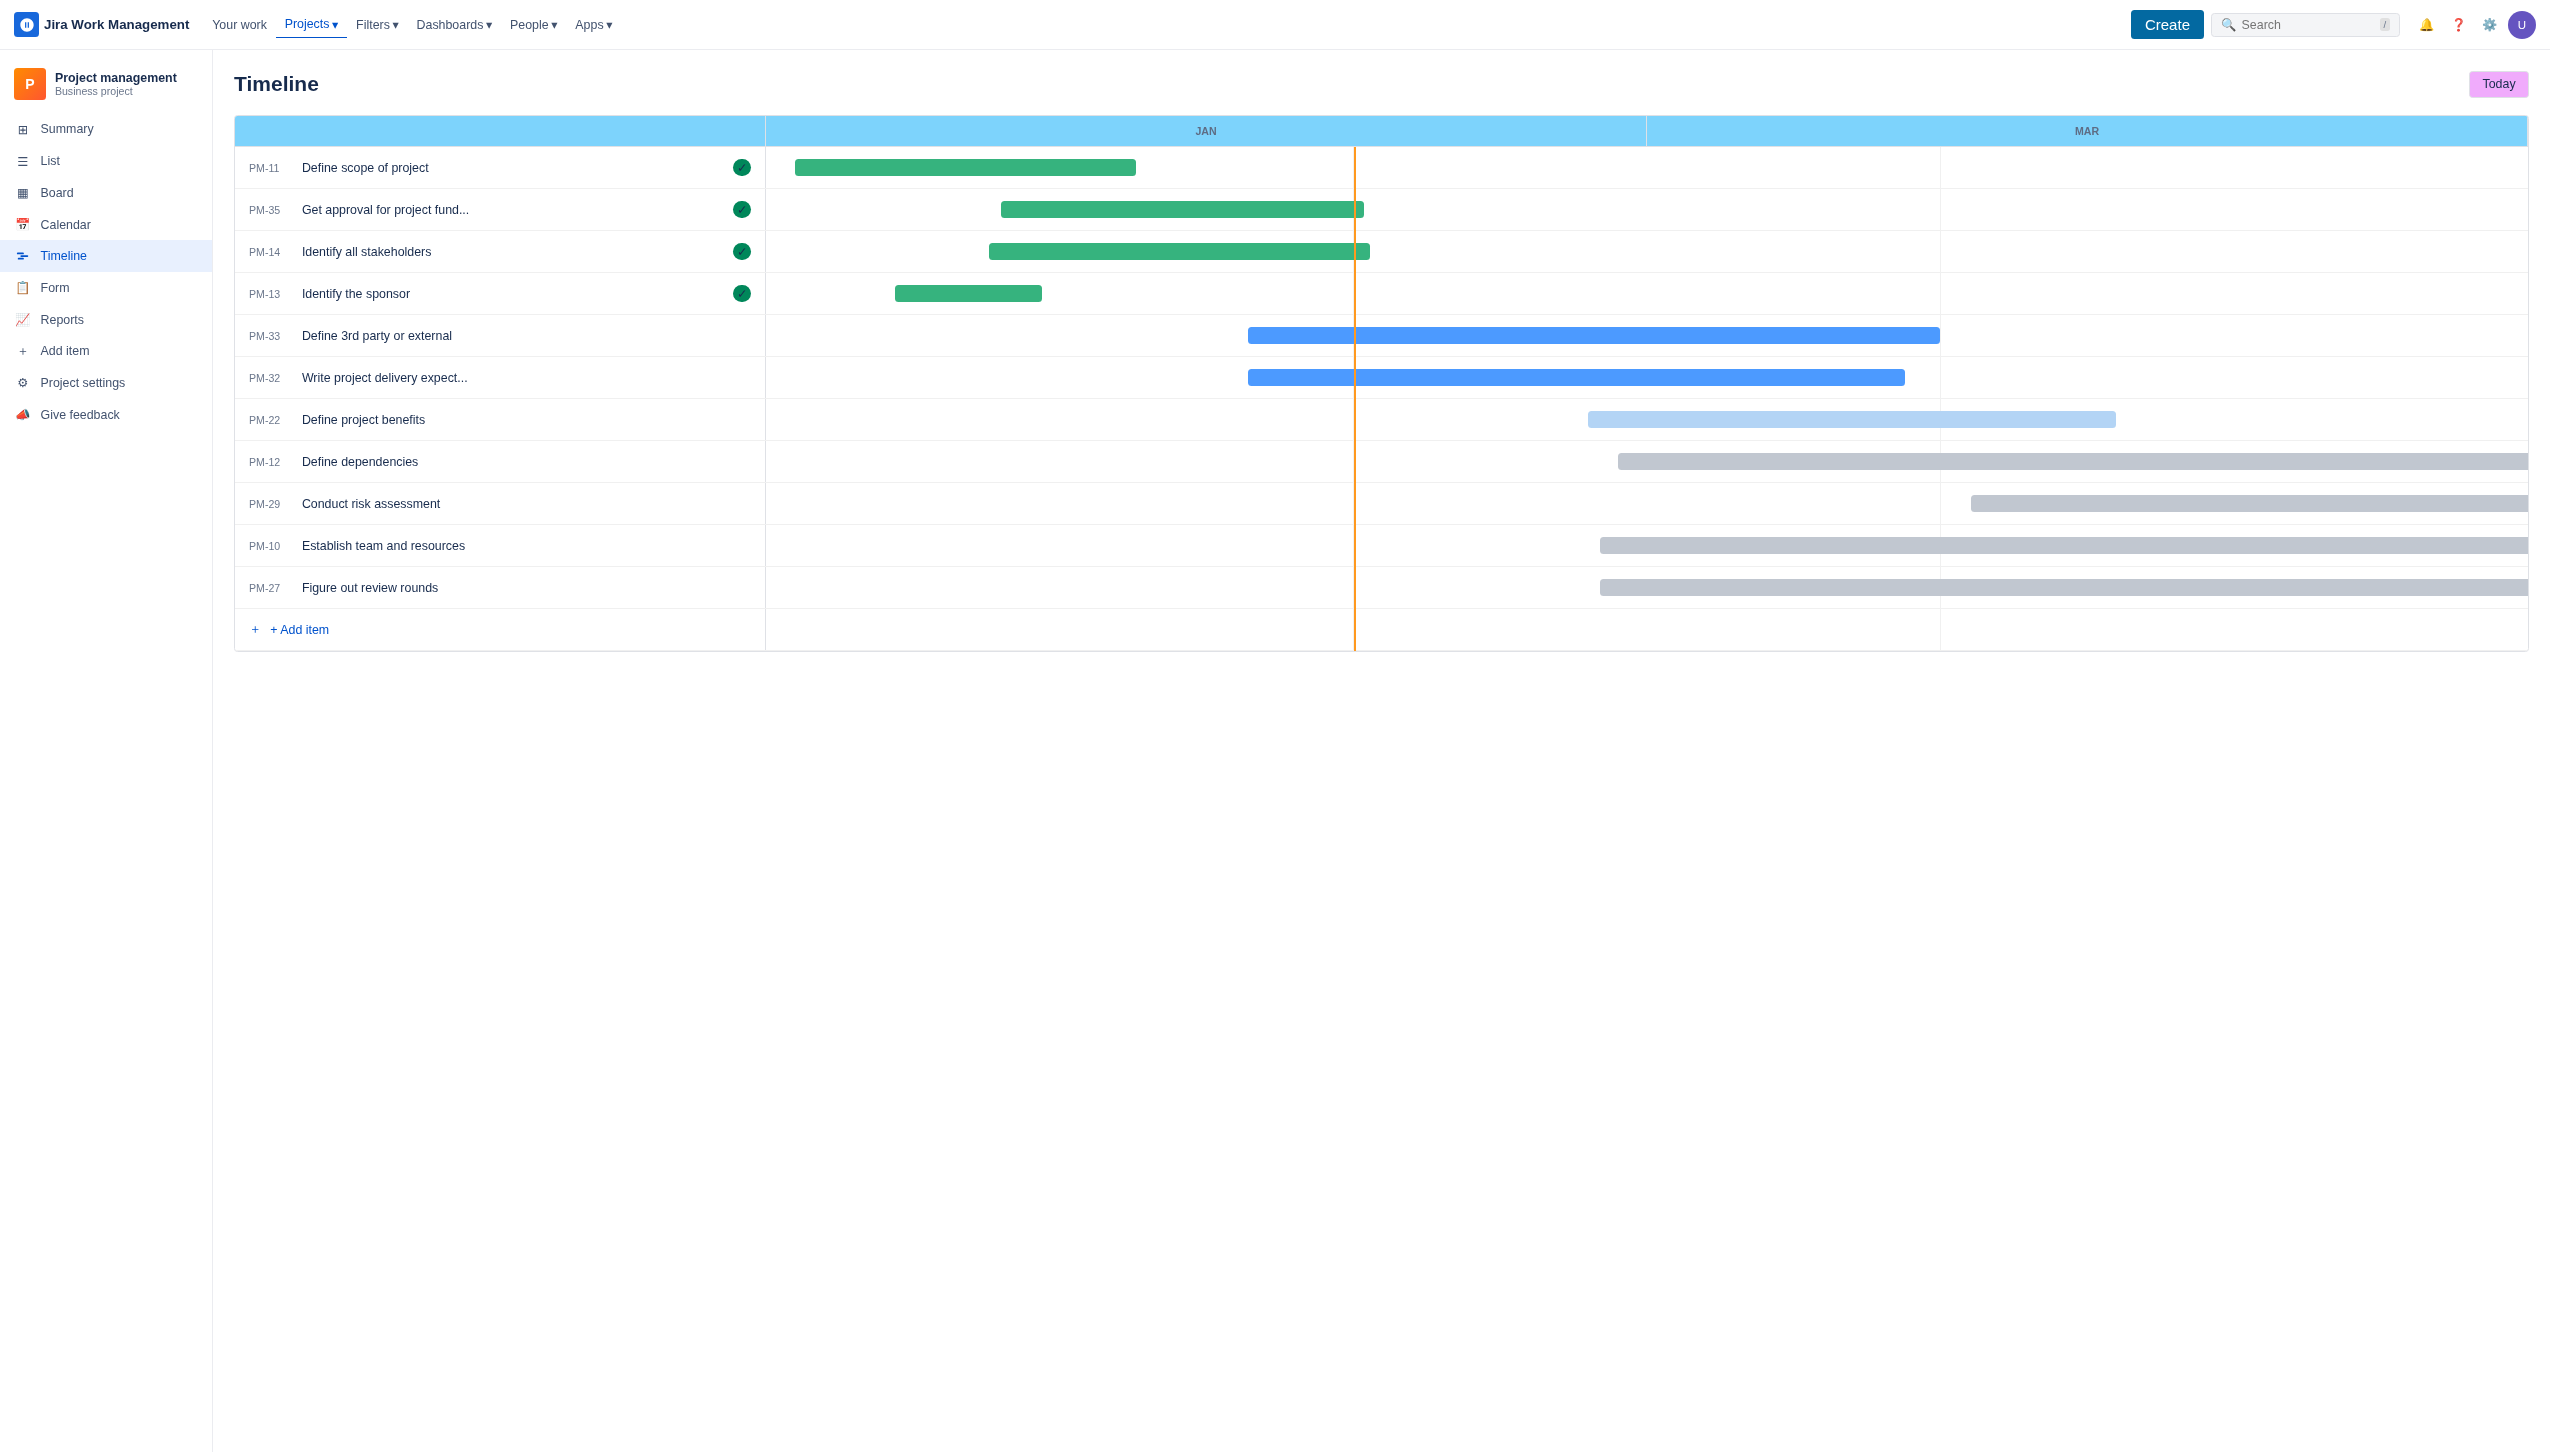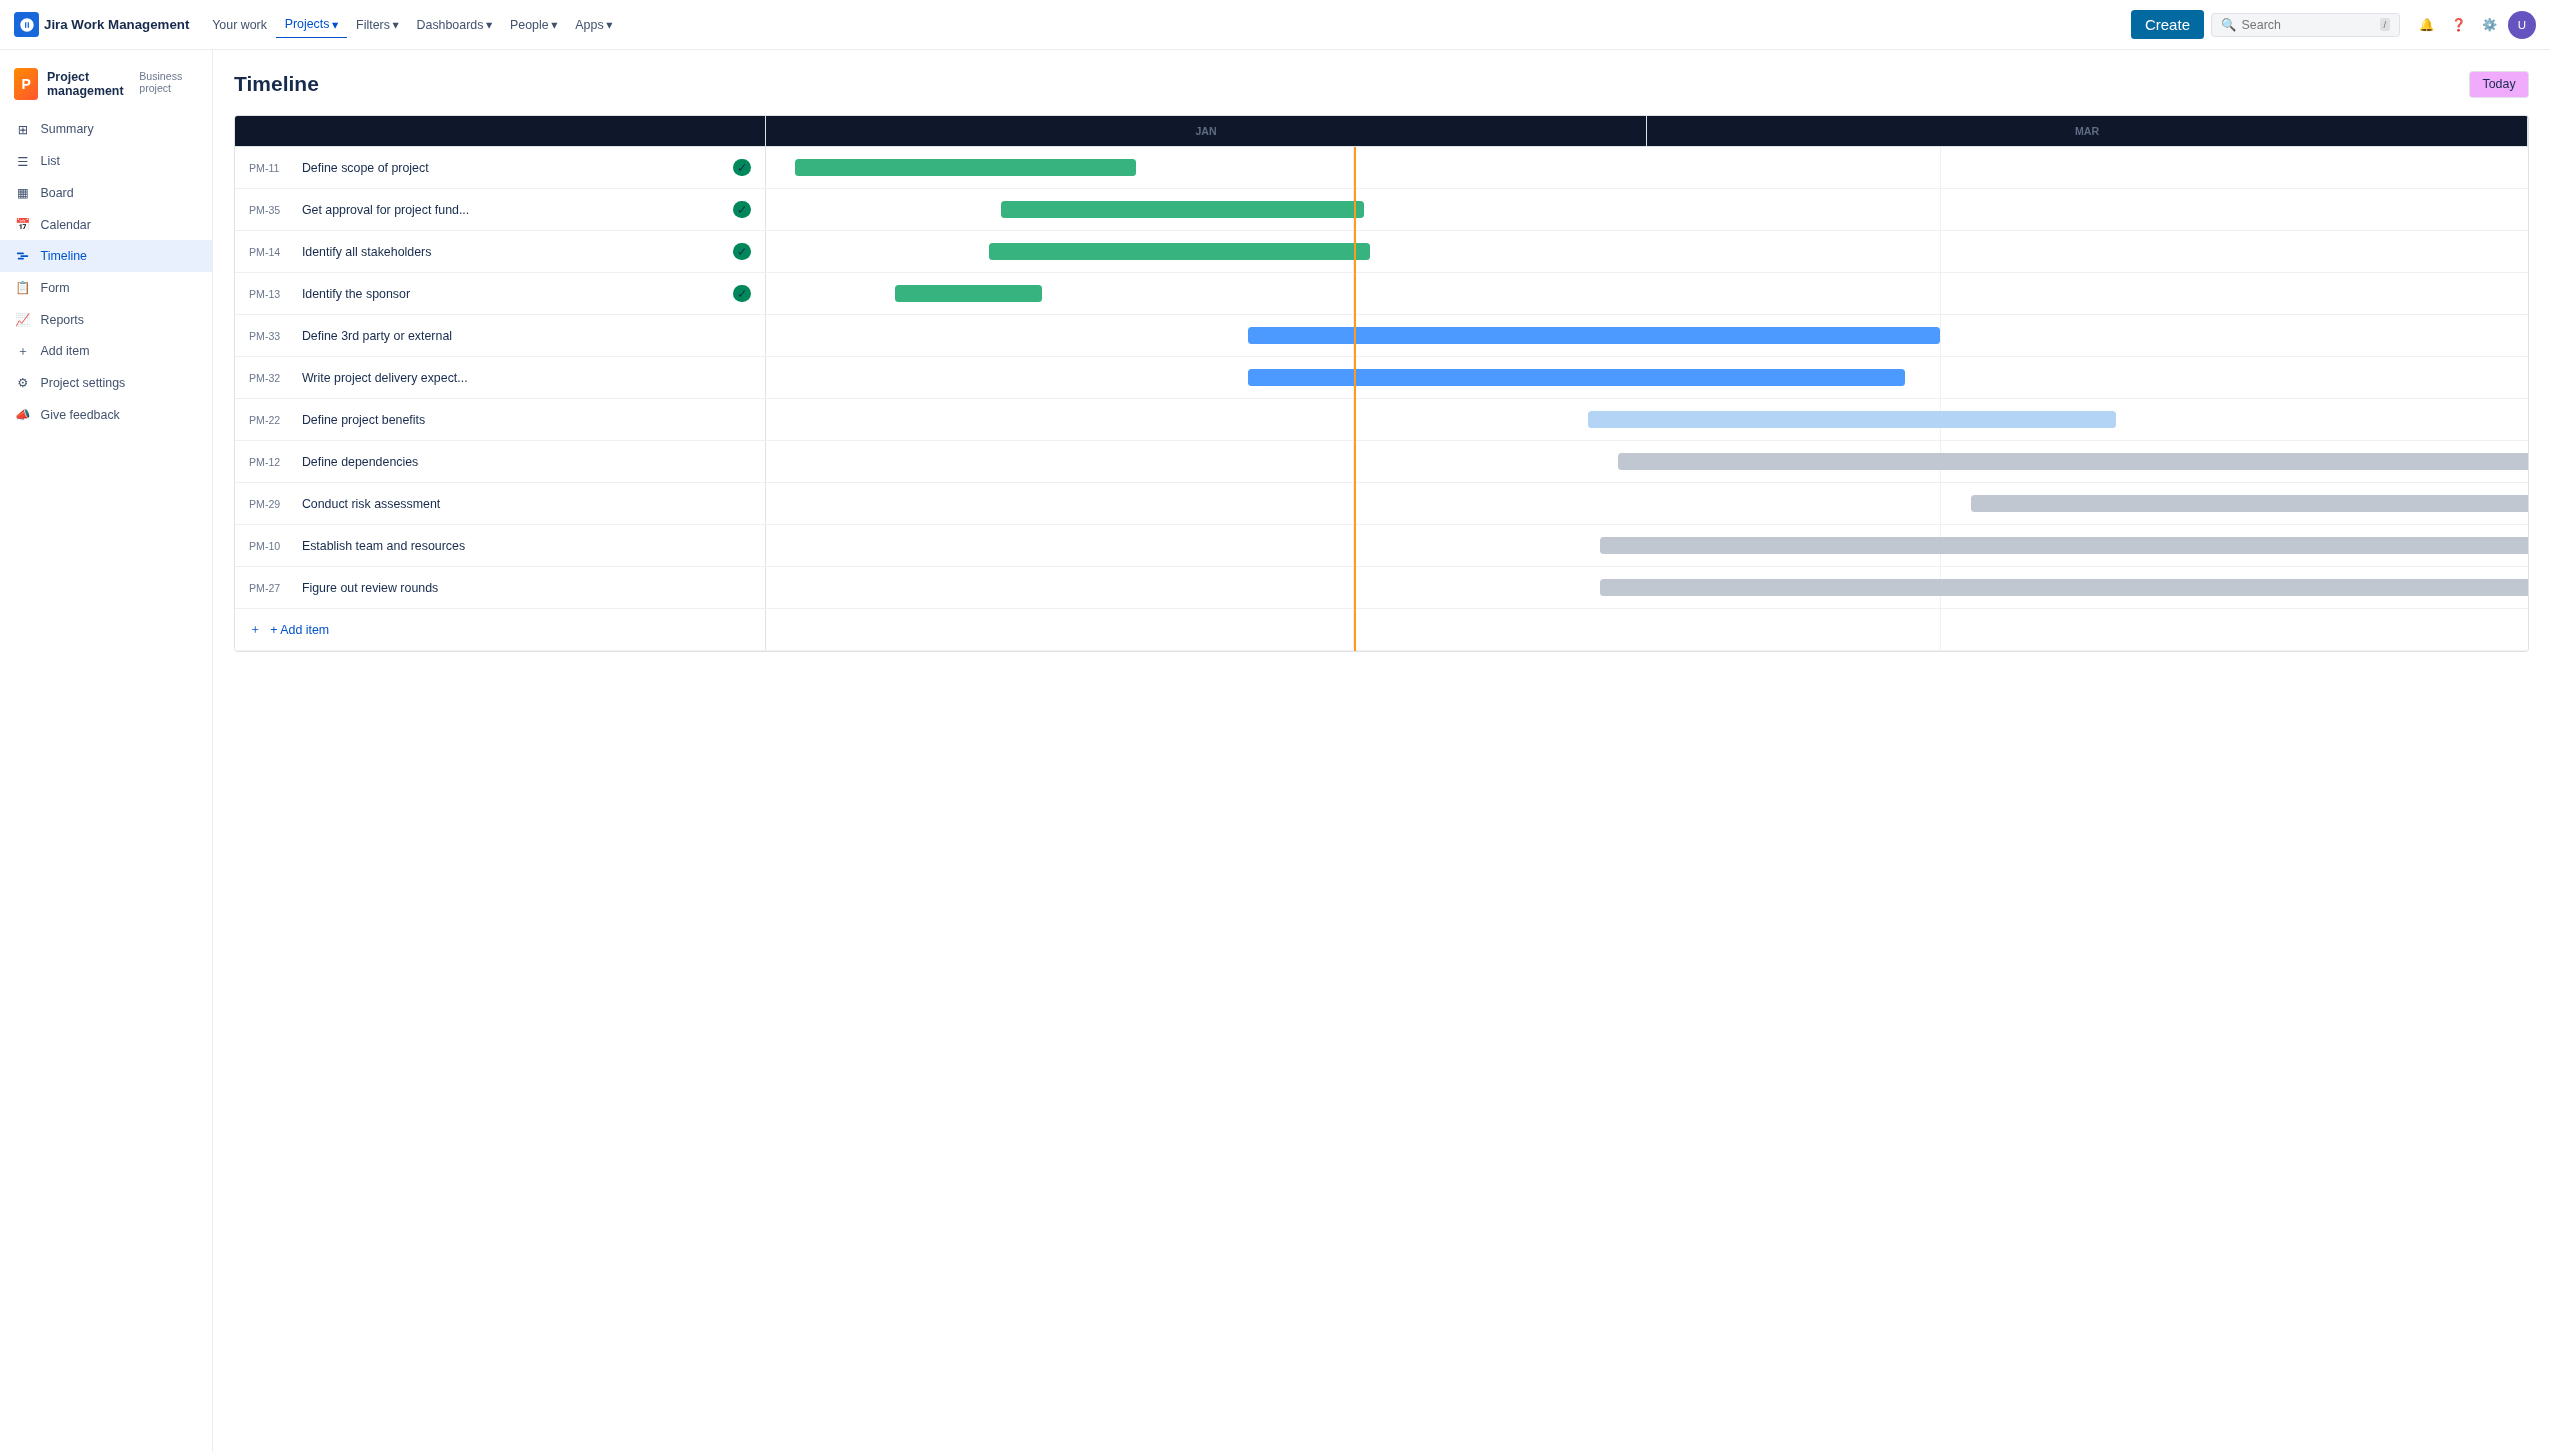--- a/index.html
+++ b/index.html
@@ -26,21 +26,21 @@
     .avatar { width: 28px; height: 28px; border-radius: 50%; background: #6554c0; display: flex; align-items: center; justify-content: center; color: #fff; font-size: 11.5px; cursor: pointer; }
     .create-btn { background: #0369a1; color: #fff; border: none; border-radius: 3.5px; padding: 6.2px 14px; font-size: 15px; font-weight: 500; cursor: pointer; white-space: nowrap; }
 
     
     .layout { display: flex; margin-top: 50px; height: calc(100vh - 50px); }
 
     
     .sidebar { width: 213px; min-width: 213px; background: #fff; border-right: 0.9px solid #ebecf0; display: flex; flex-direction: column; padding: 10.6px 0; overflow-y: auto; }
     .sidebar-project { display: flex; align-items: center; gap: 8.9px; padding: 7px 14px 14px; }
     .sidebar-project-icon { width: 32px; height: 32px; background: linear-gradient(135deg, #ff8b00, #ff5630); border-radius: 3.5px; display: flex; align-items: center; justify-content: center; color: #fff; font-size: 14px; font-weight: bold; }
-    .sidebar-project-info { display: flex; }
+    .sidebar-project-info { display: flex; flex-direction: column; }
     .sidebar-project-name { font-weight: 600; font-size: 12.4px; color: #172b4d; }
     .sidebar-project-type { font-size: 10.6px; color: #6b778c; }
     .sidebar-nav-item { display: flex; align-items: center; gap: 8.9px; padding: 7px 14px; cursor: pointer; color: #42526e; border-radius: 0; font-size: 12.4px; }
     .sidebar-nav-item.active { background: #e8f0fe; color: #0052cc; font-weight: 500; }
     .sidebar-nav-item .nav-icon { width: 17.7px; height: 17.7px; display: flex; align-items: center; justify-content: center; flex-shrink: 0; }
 
     
     .main { flex: 1; overflow-y: auto; overflow-x: auto; padding: 21px; background: #fff; }
     .page-header { display: flex; align-items: center; justify-content: space-between; margin-bottom: 17.7px; }
     .page-title { font-size: 21px; font-weight: 600; color: #172b4d; }
@@ -89,21 +89,21 @@
     }
     .gbar {
       position: absolute;
       height: 17.7px;
       top: 11.5px;
       border-radius: 3.5px;
       z-index: 5;
     }
     .theader {
       display: flex;
-      background: #0f172a;
+      background: #7dd3fc;
       border-bottom: 0.9px solid #dfe1e6;
     }
     .theader-label {
       width: 531px;
       min-width: 531px;
       padding: 8.9px 14px;
       font-size: 10.6px;
       font-weight: 600;
       color: #5e6c84;
       border-right: 0.9px solid #dfe1e6;

